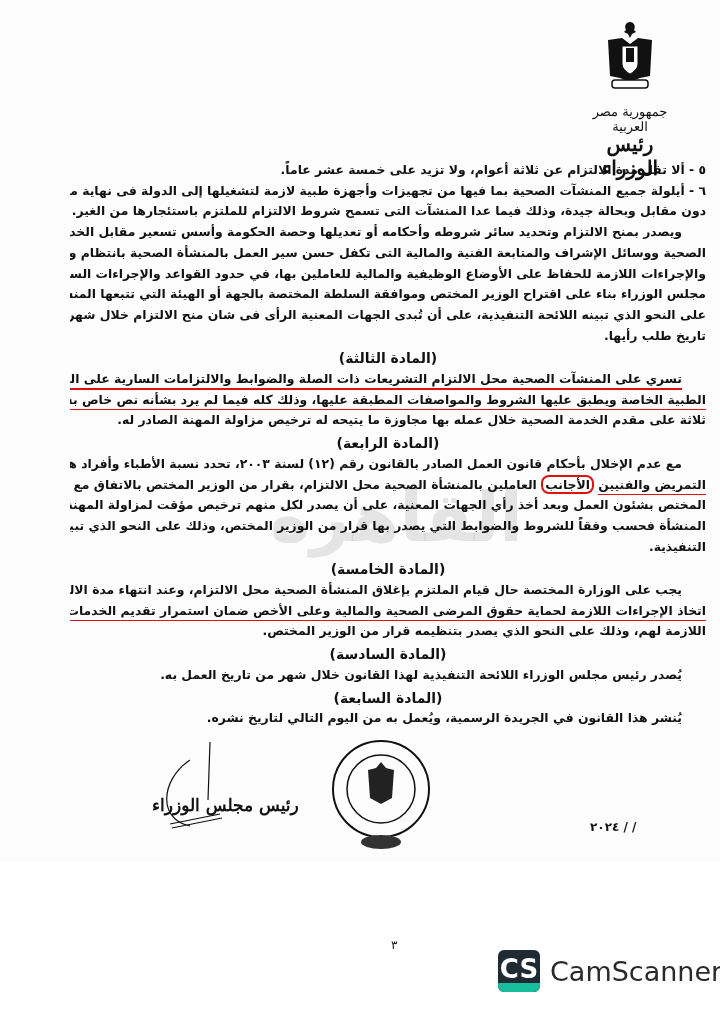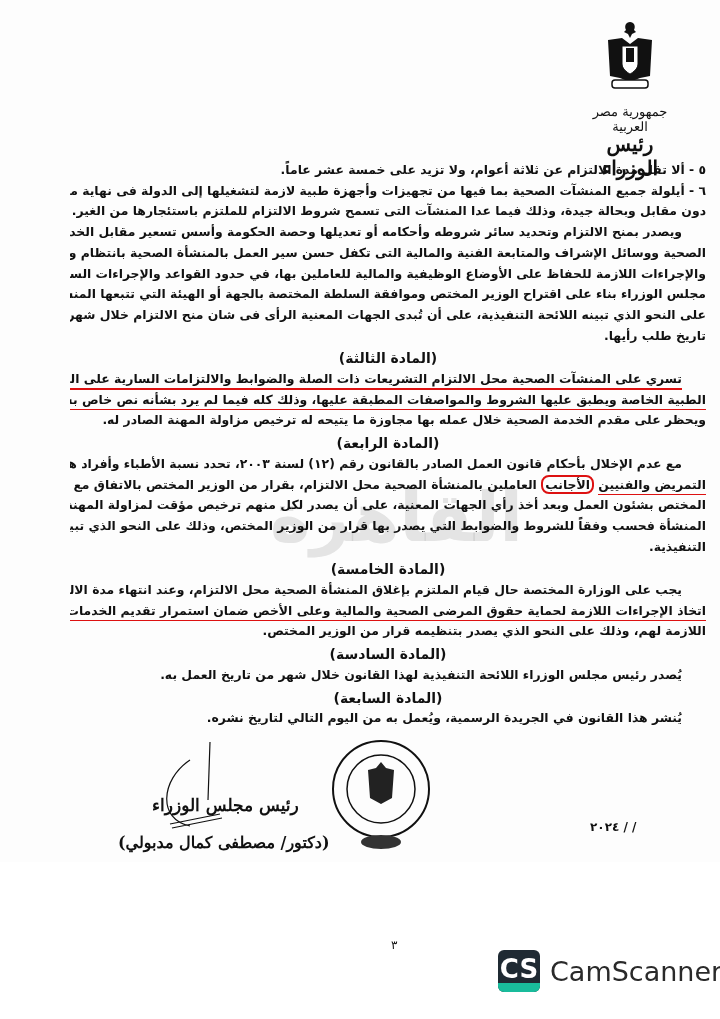--- a/index.html
+++ b/index.html
@@ -53,21 +53,21 @@
     <div class="line indent">ويصدر بمنح الالتزام وتحديد سائر شروطه وأحكامه أو تعديلها وحصة الحكومة وأسس تسعير مقابل الخدمات</div>
     <div class="line">الصحية ووسائل الإشراف والمتابعة الفنية والمالية التى تكفل حسن سير العمل بالمنشأة الصحية بانتظام واضطراد</div>
     <div class="line">والإجراءات اللازمة للحفاظ على الأوضاع الوظيفية والمالية للعاملين بها، في حدود القواعد والإجراءات السابقة، قرار من</div>
     <div class="line">مجلس الوزراء بناء على اقتراح الوزير المختص وموافقة السلطة المختصة بالجهة أو الهيئة التي تتبعها المنشأة الصحية</div>
     <div class="line">على النحو الذي تبينه اللائحة التنفيذية، على أن تُبدى الجهات المعنية الرأى فى شان منح الالتزام خلال شهر من</div>
     <div class="line">تاريخ طلب رأيها.</div>
 
     <div class="heading">(المادة الثالثة)</div>
     <div class="line indent"><span class="ul">تسري على المنشآت الصحية محل الالتزام التشريعات ذات الصلة والضوابط والالتزامات السارية على المنشآت</span></div>
     <div class="line"><span class="ul">الطبية الخاصة ويطبق عليها الشروط والمواصفات المطبقة عليها، وذلك كله فيما لم يرد بشأنه نص خاص بشروط الالتزام،</span></div>
-    <div class="line">ويحظر على مقدم الخدمة الصحية خلال عمله بها مجاوزة ما يتيحه له ترخيص مزاولة المهنة الصادر له.</div>
+    <div class="line">ثلاثة على مقدم الخدمة الصحية خلال عمله بها مجاوزة ما يتيحه له ترخيص مزاولة المهنة الصادر له.</div>
 
     <div class="heading">(المادة الرابعة)</div>
     <div class="line indent">مع عدم الإخلال بأحكام قانون العمل الصادر بالقانون رقم (١٢) لسنة ٢٠٠٣، تحدد نسبة الأطباء وأفراد هيئة</div>
     <div class="line">
       <span class="ul">التمريض والفنيين</span>
       <span class="circled">الأجانب</span>
       <span>العاملين بالمنشأة الصحية محل الالتزام، بقرار من الوزير المختص بالاتفاق مع الوزير</span>
     </div>
     <div class="line">المختص بشئون العمل وبعد أخذ رأي الجهات المعنية، على أن يصدر لكل منهم ترخيص مؤقت لمزاولة المهنة داخل</div>
     <div class="line">المنشأة فحسب وفقاً للشروط والضوابط التي يصدر بها قرار من الوزير المختص، وذلك على النحو الذي تبينه اللائحة</div>
@@ -82,21 +82,20 @@
     <div class="line indent">يُصدر رئيس مجلس الوزراء اللائحة التنفيذية لهذا القانون خلال شهر من تاريخ العمل به.</div>
 
     <div class="heading">(المادة السابعة)</div>
     <div class="line indent">يُنشر هذا القانون في الجريدة الرسمية، ويُعمل به من اليوم التالي لتاريخ نشره.</div>
   </div>
 
   <svg class="sig-scribble" viewBox="0 0 80 90">
     <path d="M60 2 L58 60 M40 20 C10 40 8 80 40 86 M20 84 L70 74 M22 88 L72 78" stroke="#111" stroke-width="1.2" fill="none"></path>
   </svg>
   <div class="sig-title">رئيس مجلس الوزراء</div>
-  <div class="sig-name">(دكتور/ مصطفى كمال مدبولي)</div>
 
   <svg class="seal" viewBox="0 0 102 112">
     <circle cx="51" cy="51" r="48" fill="none" stroke="#111" stroke-width="2"></circle>
     <circle cx="51" cy="51" r="34" fill="none" stroke="#111" stroke-width="1.5"></circle>
     <path d="M51 24 L46 30 L38 32 L40 60 L51 66 L62 60 L64 32 L56 30 Z" fill="#222"></path>
     <ellipse cx="51" cy="104" rx="20" ry="7" fill="#333"></ellipse>
   </svg>
 
   <div class="date">٢٠٢٤ /   /</div>
   <div class="pageno">٣</div>

